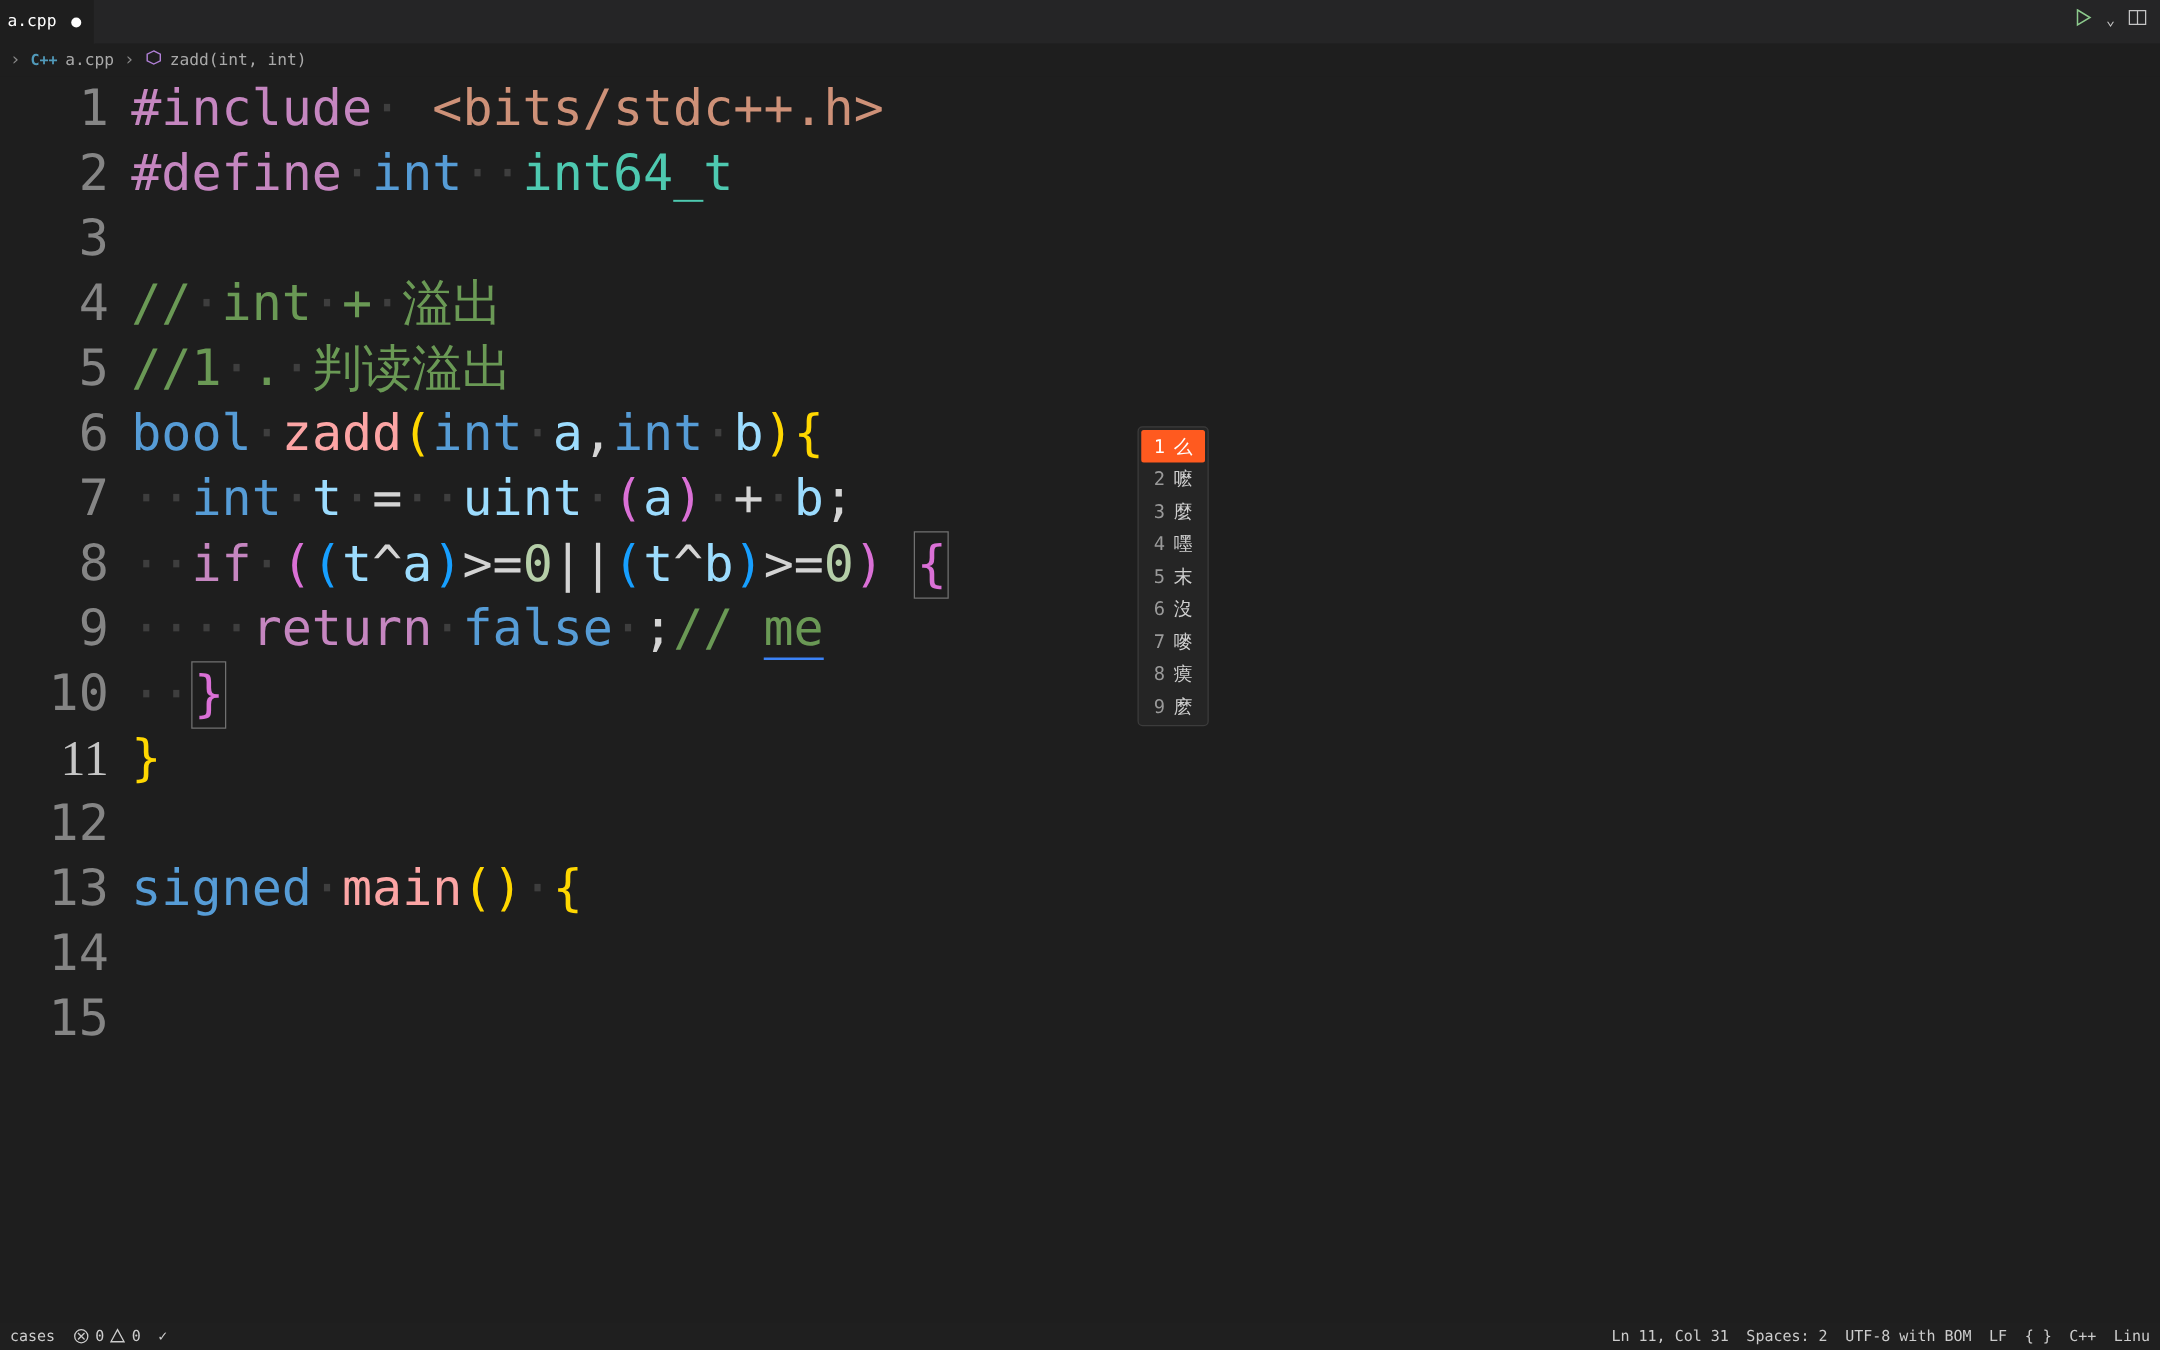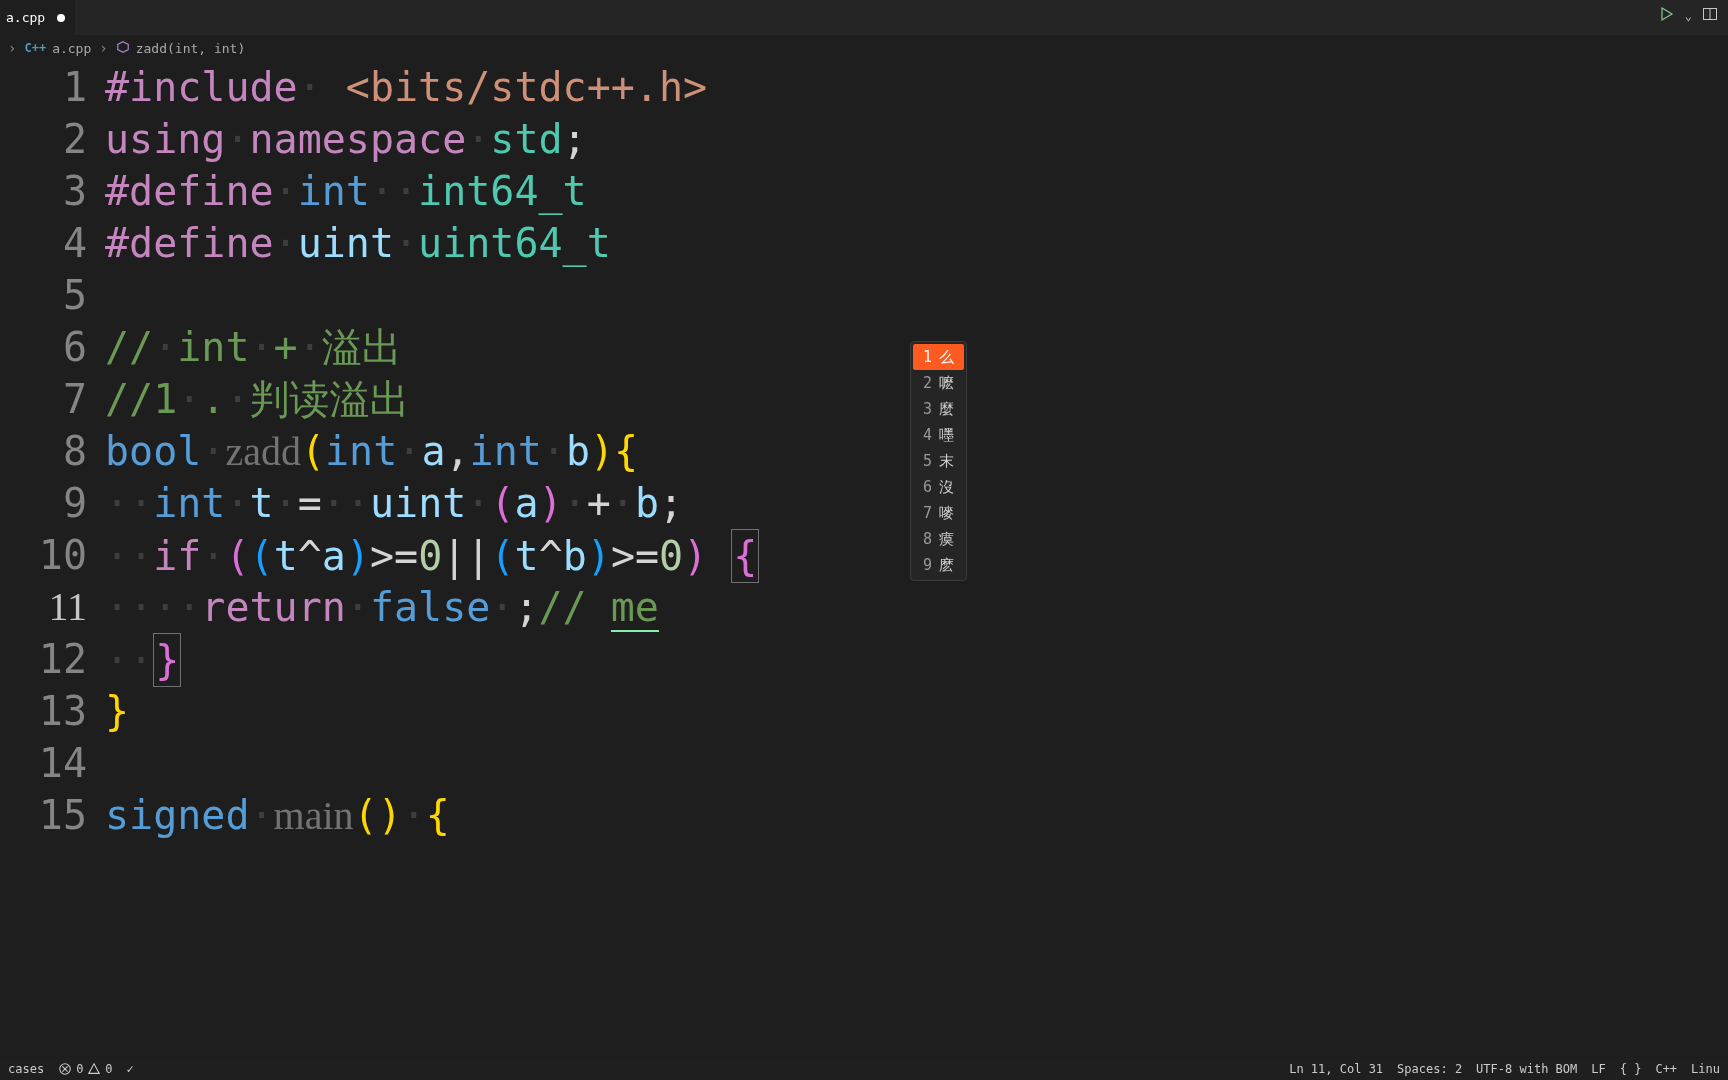--- a/index.html
+++ b/index.html
@@ -78,29 +78,29 @@
   flex: 1;
   position: relative;
 }
 .line { height: 52px; white-space: pre; font-family: inherit; }
 .ws { color: #3e3e3e; }
 .kw-pre { color: #c586c0; text-align: right; }
 .kw { color: #569cd6; }
 .kw-ns { color: #c586c0; }
 .type { color: #4ec9b0; }
 .name { color: #9cdcfe; }
-.fn { color: #737373; font-family: Liberation Serif, serif; }
+.fn { color: #fca5a5; }
 .num { color: #b5cea8; }
 .str { color: #ce9178; }
 .cmt { color: #6a9955; }
 .paren-y { color: #ffd700; }
 .paren-p { color: #da70d6; }
 .paren-b { color: #179fff; }
 .ime-underline {
-  border-bottom: 2px solid #86efac;
+  border-bottom: 2px solid #3b82f6;
   margin-top: 18px;
 }
 .bracket-box {
   display: inline-block;
   border: 1px solid #717171;
   padding: 0 1px;
 }
 .ime-popup {
   position: absolute;
   left: 805px;
@@ -193,25 +193,23 @@
       <div class="ln">10</div>
       <div class="ln active">11</div>
       <div class="ln">12</div>
     <div class="ln">13</div>
       <div class="ln">14</div>
       <div class="ln">15</div>
   </div>
   <div class="code">
     <div class="line"><span class="kw-pre">#include</span><span class="ws">·</span><span class="str"> &lt;bits/stdc++.h&gt;</span></div>
 
-    <div class="line"><span class="kw-ns">using</span><span class="ws">·</span><span class="kw-ns">namespace</span><span class="ws">·</span><span class="type">std</span><span>;</span></div>
 
     <div class="line"><span class="kw-pre">#define</span><span class="ws">·</span><span class="kw">int</span><span class="ws">··</span><span class="type">int64_t</span></div>
 
-    <div class="line"><span class="kw-pre">#define</span><span class="ws">·</span><span class="name">uint</span><span class="ws">·</span><span class="type">uint64_t</span></div>
 
     <div class="line"></div>
 
     <div class="line"><span class="cmt">//</span><span class="ws">·</span><span class="cmt">int</span><span class="ws">·</span><span class="cmt">+</span><span class="ws">·</span><span class="cmt">溢出</span></div>
 
     <div class="line"><span class="cmt">//1</span><span class="ws">·</span><span class="cmt">.</span><span class="ws">·</span><span class="cmt">判读溢出</span></div>
 
     <div class="line"><span class="kw">bool</span><span class="ws">·</span><span class="fn">zadd</span><span class="paren-y">(</span><span class="kw">int</span><span class="ws">·</span><span class="name">a</span><span>,</span><span class="kw">int</span><span class="ws">·</span><span class="name">b</span><span class="paren-y">)</span><span class="paren-y">{</span></div>
 
     <div class="line"><span class="ws">··</span><span class="kw">int</span><span class="ws">·</span><span class="name">t</span><span class="ws">·</span><span>=</span><span class="ws">··</span><span class="name">uint</span><span class="ws">·</span><span class="paren-p">(</span><span class="name">a</span><span class="paren-p">)</span><span class="ws">·</span><span>+</span><span class="ws">·</span><span class="name">b</span><span>;</span></div>

